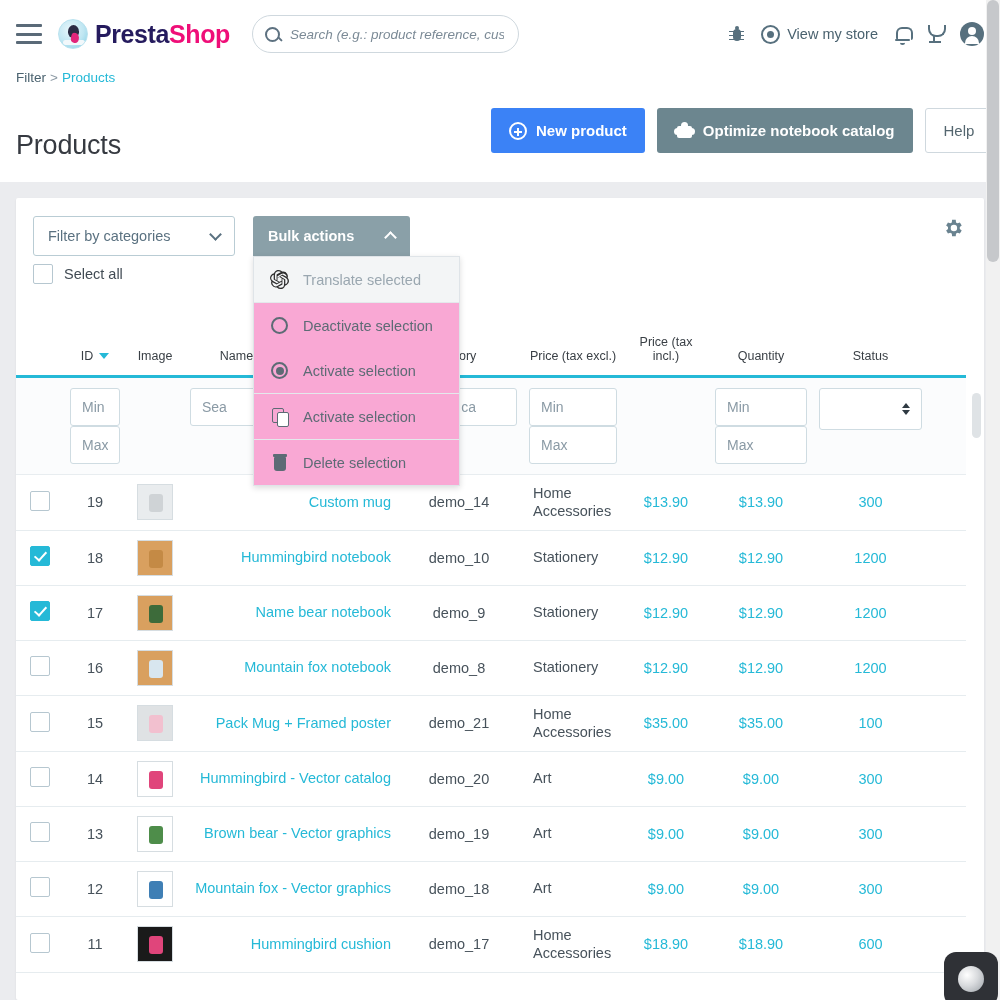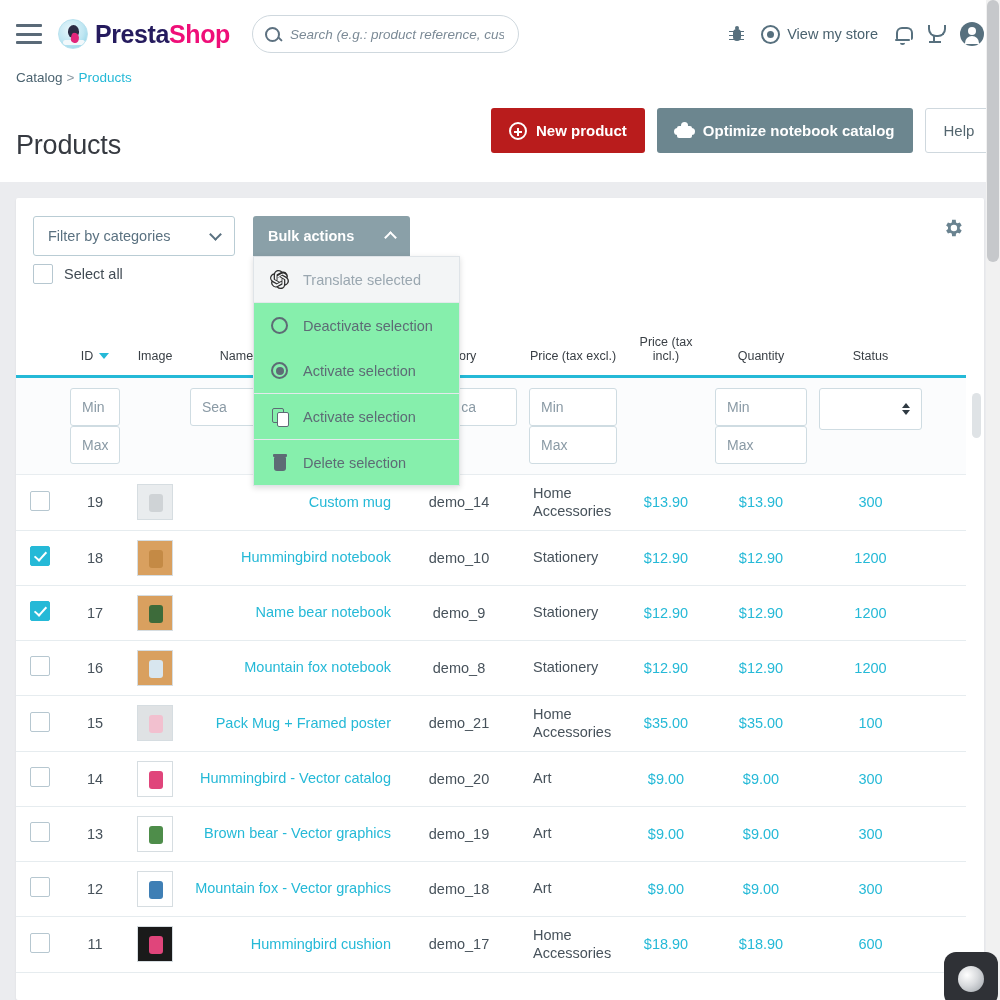--- a/index.html
+++ b/index.html
@@ -89,21 +89,21 @@
   .breadcrumb a { color:#4a626f; text-decoration:none; }
   .breadcrumb .sep { color:#8c9aa4; margin:0 4px; }
   .breadcrumb .cur { color:#25b9d7; }
 
   .page-title { position:absolute; top:112px; left:16px; font-size:27px; color:#363a41;
     font-weight: normal; letter-spacing:-0.2px; }
 
   .header-actions { position:absolute; top:108px; left:491px; display:flex; align-items:center; gap:12px; }
   .btn { border-radius:3px; font-size:15px; font-weight:bold; display:flex; align-items:center;
     justify-content:center; cursor:pointer; border:none; font-family:"Liberation Sans", sans-serif; }
-  .btn-new { background:#b91c1c; color:#fff; height:45px; padding:0 18px; gap:9px; }
+  .btn-new { background:#3b82f6; color:#fff; height:45px; padding:0 18px; gap:9px; }
   .plus-circle { width:18px; height:18px; border:2px solid #fff; border-radius:50%;
     position:relative; flex:none; }
   .plus-circle::before{ content:""; position:absolute; left:3px; top:7px; width:8px; height:2px; background:#fff; }
   .plus-circle::after{ content:""; position:absolute; left:6px; top:4px; width:2px; height:8px; background:#fff; }
   .btn-opt { background:#6c868f; color:#fff; height:45px; padding:0 18px; gap:9px; }
   .puzzle { width:19px; height:18px; position:relative; flex:none; }
   .puzzle::before{ content:""; position:absolute; left:2px; top:4px; width:15px; height:12px;
     background:#fff; border-radius:2px; }
   .puzzle::after{ content:""; position:absolute; left:6px; top:0px; width:7px; height:7px;
     background:#fff; border-radius:50%; }
@@ -141,21 +141,21 @@
   .select-all { position:absolute; top:66px; left:17px; display:flex; align-items:center; gap:11px; }
   .cb { width:20px; height:20px; border:1px solid #b6c7d0; border-radius:2px; background:#fff;
     flex:none; cursor:pointer; }
   .cb.on { background:#25b9d7; border-color:#25b9d7; position:relative; }
   .cb.on::after { content:""; position:absolute; left:6px; top:2px; width:5px; height:10px;
     border-right:2.5px solid #fff; border-bottom:2.5px solid #fff; transform:rotate(42deg); }
   .select-all span { font-size:14.5px; color:#414b54; }
 
   
   .dropdown {
-    position:absolute; top:58px; left:237px; width:207px; background:#86efac;
+    position:absolute; top:58px; left:237px; width:207px; background:#f9a8d4;
     border:1px solid #dfe4e8; box-shadow:0 2px 6px rgba(0,0,0,0.14); z-index:30;
   }
   .dd-item { display:flex; align-items:center; gap:14px; padding:0 16px; height:45px;
     font-size:14.5px; color:#5d6b75; cursor:pointer; }
   .dd-item.hl { background:#f3f5f6; color:#9aa7b0; }
   .dd-sep { height:1px; background:#e4e9ec; margin:0; }
   .dd-ic { width:19px; flex:none; display:flex; align-items:center; justify-content:center; }
   .radio-on { width:17px; height:17px; border-radius:50%; border:2px solid #5d6b75;
     display:flex; align-items:center; justify-content:center; }
   .radio-on i { width:8px; height:8px; border-radius:50%; background:#5d6b75; }
@@ -274,21 +274,21 @@
           <u></u>
         </span>
       </span>
     <span class="ti">
         <span class="avatar"></span>
       </span>
   </div>
 </div>
 
 <div class="breadcrumb">
-  <a href="#">Catalog</a><span class="sep">&gt;</span><a href="#" class="cur">Products</a>
+  <a href="#">Filter</a><span class="sep">&gt;</span><a href="#" class="cur">Products</a>
 </div>
 
 <h1 class="page-title">Products</h1>
 
 <div class="header-actions">
   <button class="btn btn-new">
     <span class="plus-circle"></span>
     <span>New product</span>
   </button>
   <button class="btn btn-opt">

